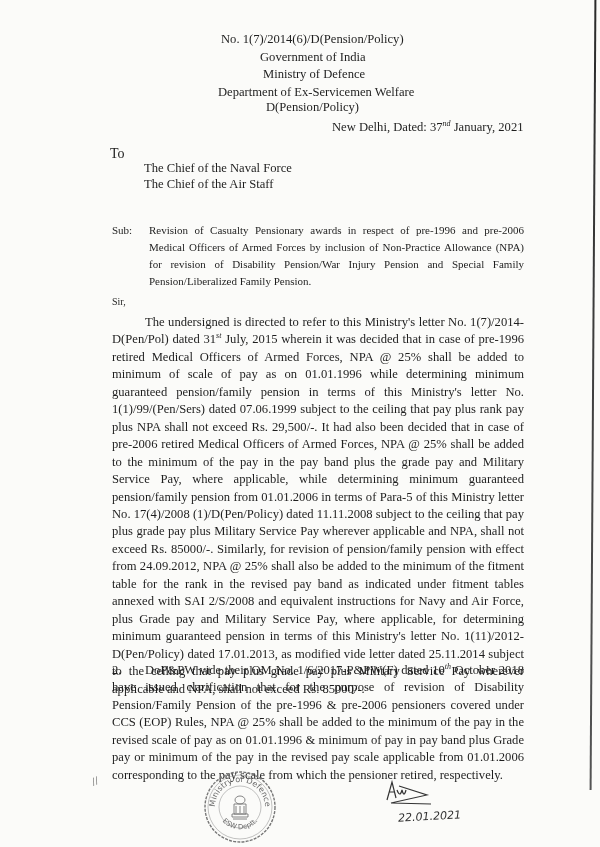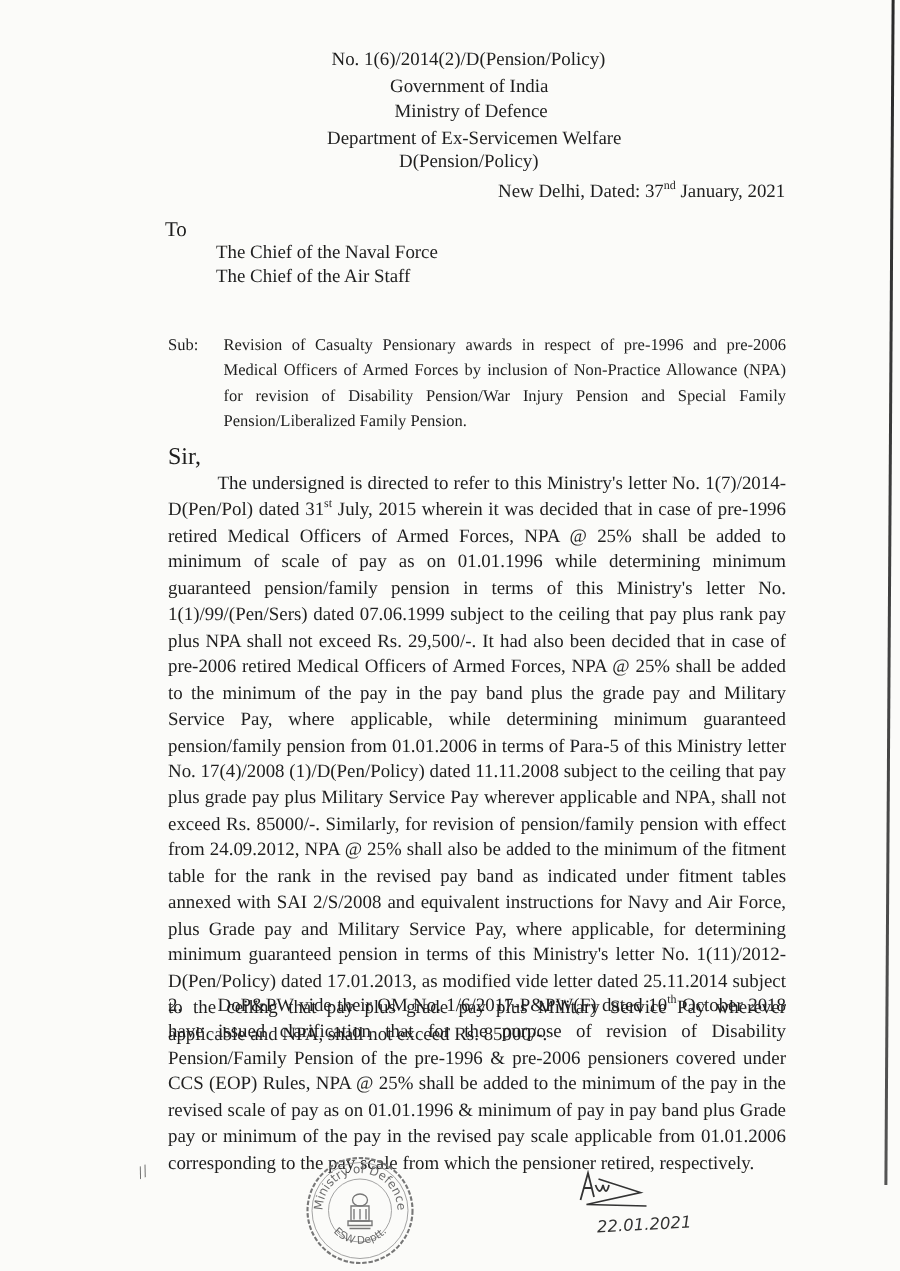--- a/index.html
+++ b/index.html
@@ -14,31 +14,31 @@
     background: linear-gradient(#2a2a2a, #444 60%, #555);
     transform: skewX(-0.35deg);
   }
   .header { position: absolute; top: 31px; left: 0; width: 600px; font-size: 12.6px; line-height: 17.6px; }
   .header .ref { position: absolute; left: 221px; top: 0; }
   .header .l2 { position: absolute; left: 260px; top: 17.6px; }
   .header .l3 { position: absolute; left: 263px; top: 35.2px; }
   .header .l4 { position: absolute; left: 218px; top: 52.8px; }
   .header .l5 { position: absolute; left: 266px; top: 68px; }
   .header .date { position: absolute; left: 332px; top: 88px; }
-  sup { font-size: 8px; line-height: 0; vertical-align: super; }
+  sup { font-size: 8px; line-height: 0; vertical-align: super; font-style: italic; }
 
   .to-label { position: absolute; left: 110px; top: 146px; font-size: 14px; }
   .recipients { position: absolute; left: 144px; top: 160px; font-size: 12.6px; line-height: 16.4px; }
   .recipients div { white-space: nowrap; }
 
   .sub { position: absolute; left: 112px; top: 222px; width: 412px; font-size: 11px; line-height: 17px; }
   .sub .sub-label { position: absolute; left: 0; top: 0; }
   .sub .sub-text { margin-left: 37px; text-align: justify; }
 
-  .salutation { position: absolute; left: 112px; top: 296px; font-size: 16px; }
+  .salutation { position: absolute; left: 112px; top: 296px; font-size: 10px; }
 
   .para { position: absolute; left: 112px; width: 412px; font-size: 12.6px; line-height: 17.45px; text-align: justify; }
   .para1 { top: 314px; text-indent: 33px; }
   .para2 { top: 662px; }
   .para2 .num { display: inline-block; width: 33px; }
 
   .stamp {
     position: absolute; left: 203px; top: 770px; width: 74px; height: 74px;
   }
   .tick-mark { position: absolute; left: 92px; top: 774px; font-size: 12px; color: #555; transform: rotate(-20deg); }
@@ -47,21 +47,21 @@
     position: absolute; left: 398px; top: 810px; font-size: 11px;
     font-family: "DejaVu Sans", sans-serif; font-style: italic; color: #333; transform: rotate(-3deg);
   }
 </style>
 </head>
 <body>
 
 <div class="scan-edge"></div>
 
 <div class="header">
-  <div class="ref">No. 1(6)/2014(2)/D(Pension/Policy)</div>
+  <div class="ref">No. 1(7)/2014(6)/D(Pension/Policy)</div>
   <div class="l2">Government of India</div>
   <div class="l3">Ministry of Defence</div>
   <div class="l4">Department of Ex-Servicemen Welfare</div>
   <div class="l5">D(Pension/Policy)</div>
   <div class="date"><span>New Delhi, Dated:  37</span><sup>nd</sup><span> January, 2021</span></div>
 </div>
 
 <div class="to-label">To</div>
 <div class="recipients">
   <div>The Chief of the Naval Force</div>

